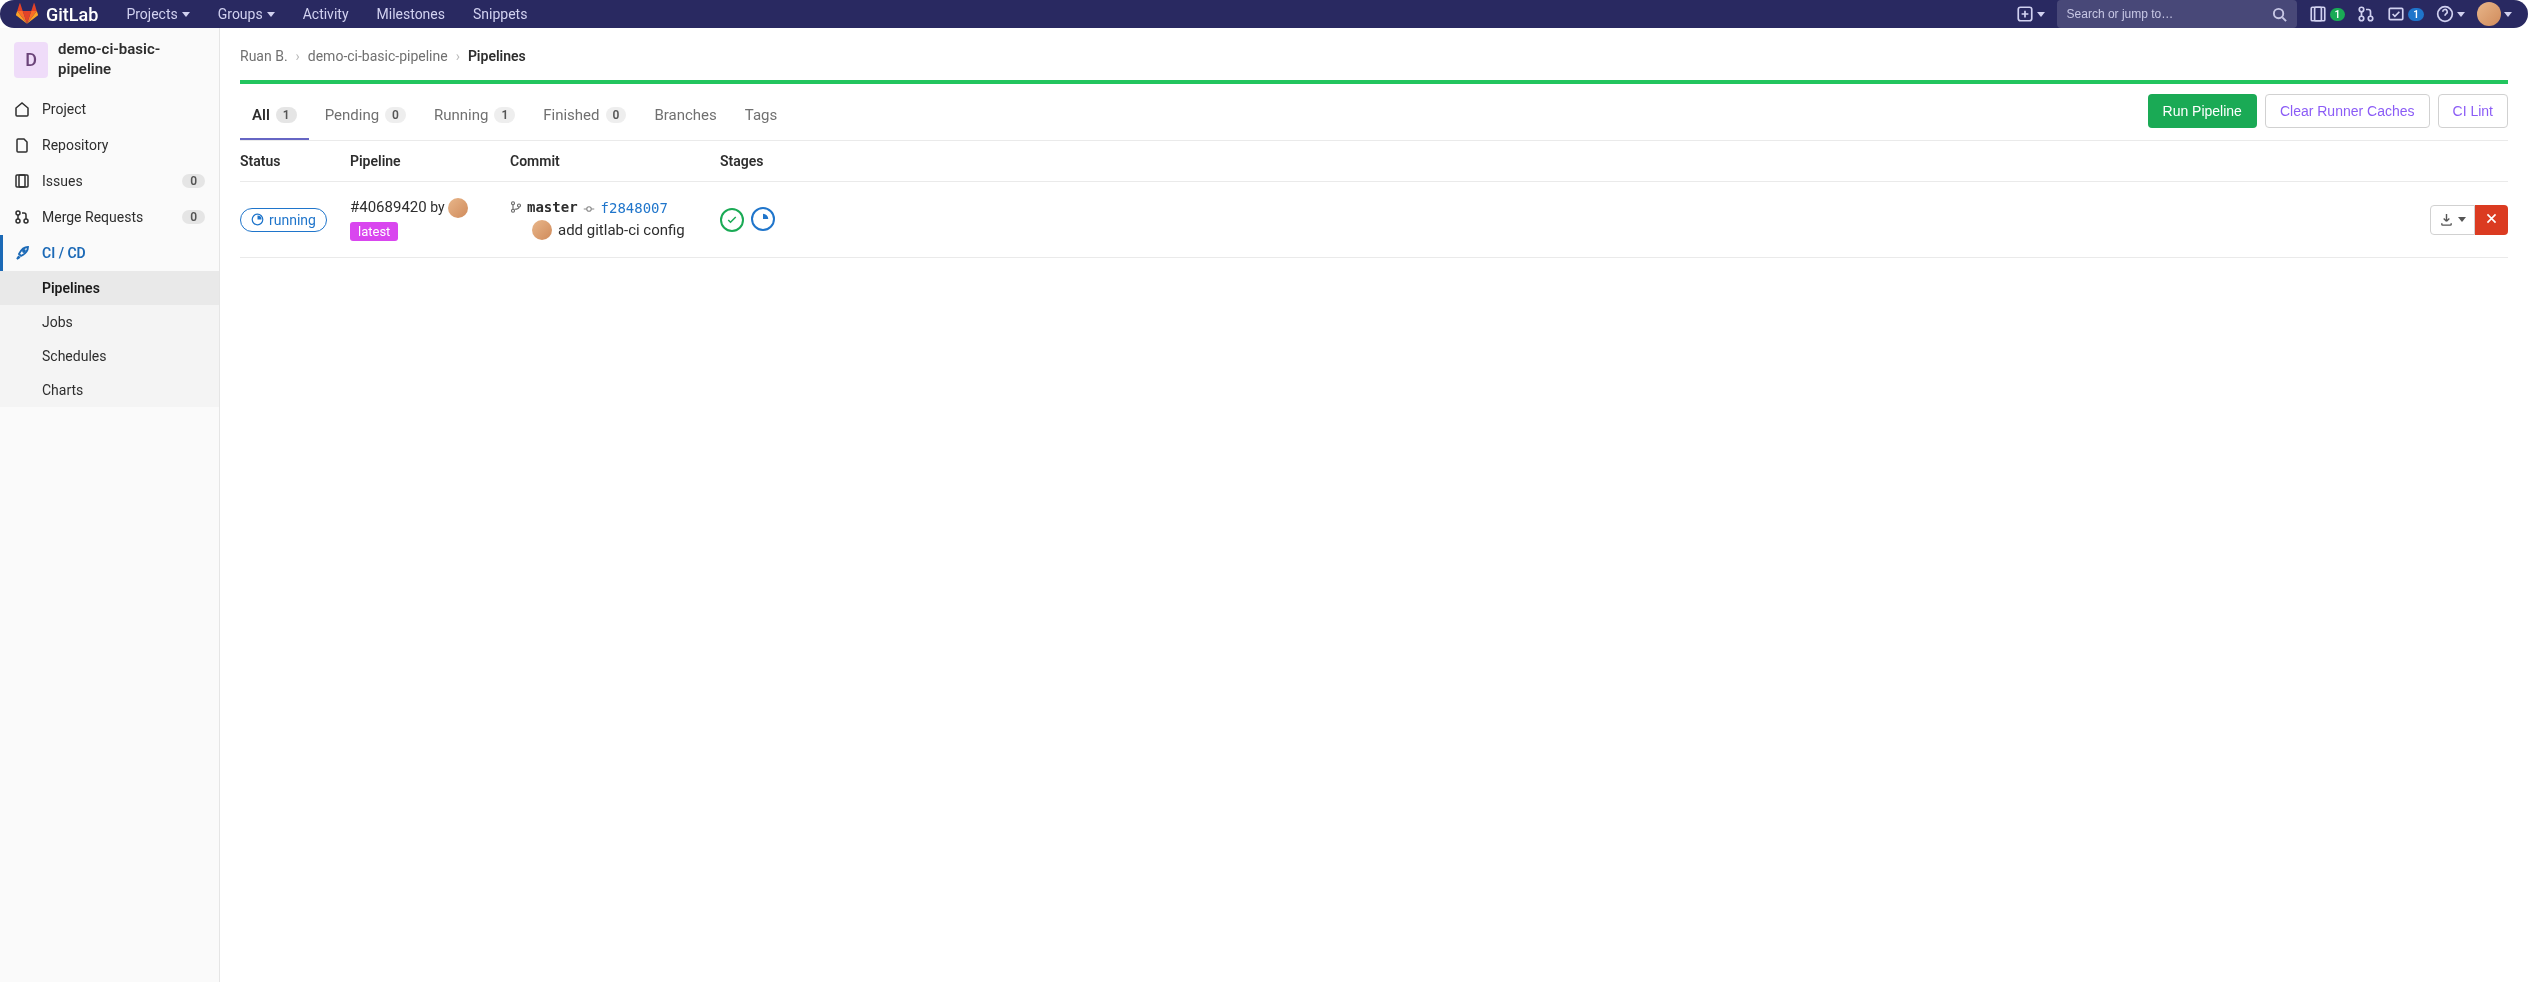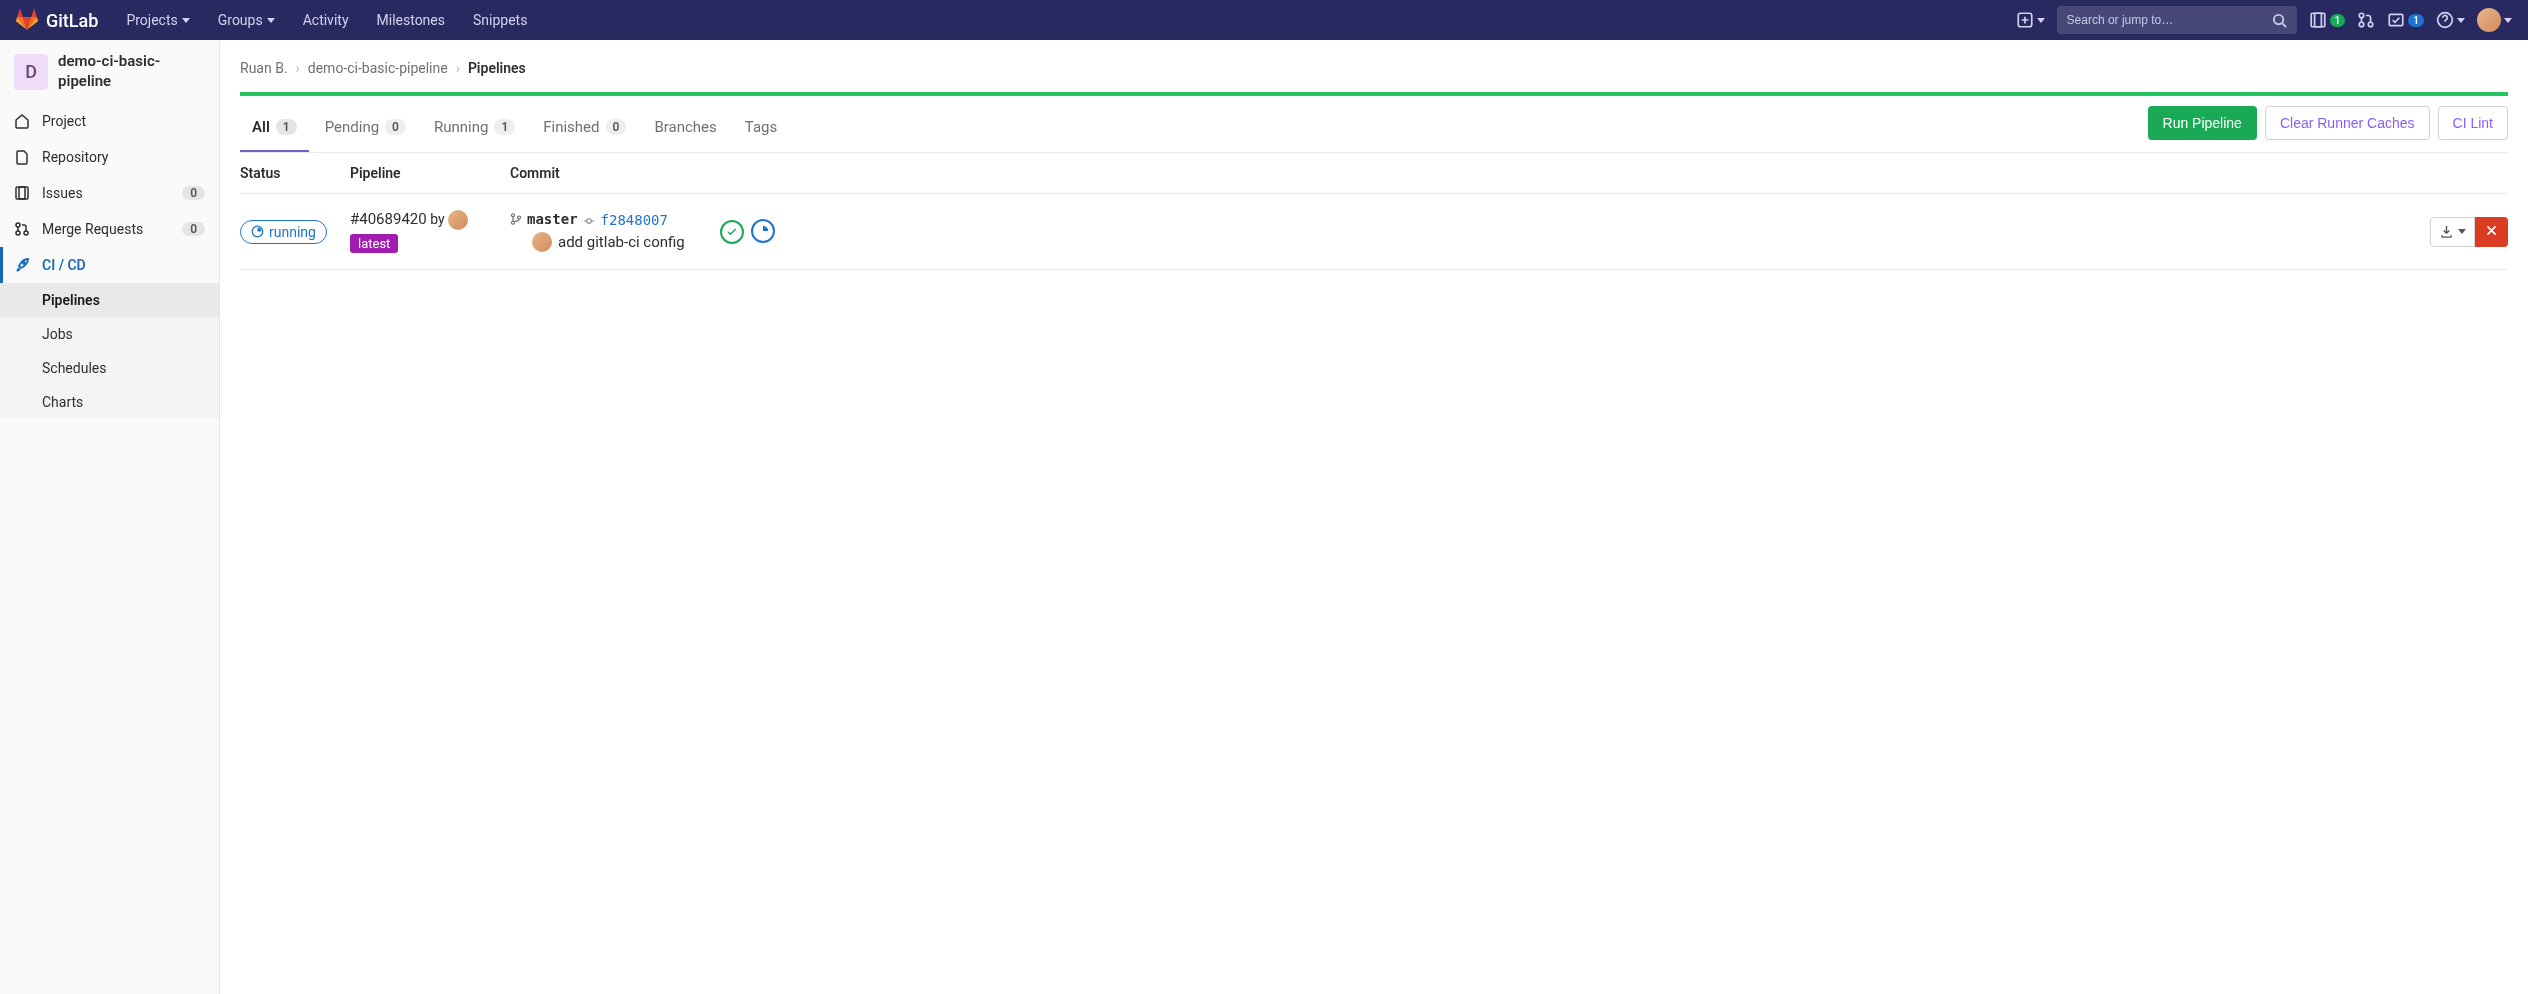--- a/index.html
+++ b/index.html
@@ -1,19 +1,19 @@
 <!DOCTYPE html>
 <html><head>
 <meta charset="utf-8">
 <style>
 * { box-sizing: border-box; margin: 0; padding: 0; }
 body { font-family: -apple-system, BlinkMacSystemFont, "Segoe UI", Roboto, sans-serif; font-size: 14px; color: #2e2e2e; }
 
 
-.navbar { background: #292961; height: 40px; display: flex; align-items: center; padding: 0 16px; color: #fff; }
+.navbar { background: #292961; height: 28px; display: flex; align-items: center; padding: 0 16px; color: #fff; border-radius: 14px; }
 .navbar-left { display: flex; align-items: center; gap: 4px; }
 .logo { display: flex; align-items: center; gap: 8px; margin-right: 12px; }
 .logo-text { font-size: 18px; font-weight: 500; color: #fff; }
 .nav-link { color: #d1d1f0; padding: 10px 12px; font-size: 14px; cursor: pointer; display: flex; align-items: center; gap: 4px; }
 .caret-down { width: 0; height: 0; border-left: 4px solid transparent; border-right: 4px solid transparent; border-top: 5px solid currentColor; display: inline-block; }
 .navbar-right { margin-left: auto; display: flex; align-items: center; gap: 12px; }
 .search-box { background: rgba(255,255,255,0.15); border-radius: 4px; height: 28px; width: 240px; display: flex; align-items: center; padding: 0 10px; }
 .search-input { background: transparent; border: none; color: #d1d1f0; font-size: 12px; flex: 1; outline: none; }
 .search-input::placeholder { color: #c7c7e5; }
 .nav-icon { color: #d1d1f0; cursor: pointer; display: flex; align-items: center; gap: 3px; position: relative; }
@@ -64,21 +64,21 @@
 .col-status { width: 110px; }
 .col-pipeline { width: 160px; }
 .col-commit { width: 210px; }
 .col-stages { flex: 1; }
 .col-actions { width: 110px; display:flex; justify-content:flex-end; }
 
 .trow { display: flex; align-items: center; padding: 16px 0; border-bottom: 1px solid #eaeaea; }
 .status-badge { border: 1px solid #1f75cb; color: #1f75cb; border-radius: 14px; padding: 3px 10px; font-size: 14px; display: inline-flex; align-items: center; gap: 5px; }
 .pipeline-id { font-size: 15px; color: #2e2e2e; }
 .pipeline-by { color: #2e2e2e; }
-.tag-latest { background: #a21caf; color: #fff; border-radius: 3px; padding: 2px 8px; font-size: 13px; display: inline-block; margin-top: 4px; }
+.tag-latest { background: #d946ef; color: #fff; border-radius: 3px; padding: 2px 8px; font-size: 13px; display: inline-block; margin-top: 4px; }
 .commit-branch { font-family: ui-monospace, Menlo, monospace; font-weight: 700; font-size: 14px; color: #2e2e2e; display: inline-flex; align-items: center; gap: 5px; }
 .commit-sha { color: #1f75cb; font-family: ui-monospace, Menlo, monospace; font-size: 14px; }
 .commit-msg { font-size: 15px; color: #2e2e2e; margin-top: 4px; display: flex; align-items: center; gap: 6px; padding-left: 22px; }
 .mini-avatar { width: 20px; height: 20px; border-radius: 50%; background: linear-gradient(135deg,#e8b68a,#d08b5b); display: inline-block; vertical-align: middle; }
 .stage-icon { width: 24px; height: 24px; border-radius: 50%; border: 2px solid; display: inline-flex; align-items: center; justify-content: center; margin-right: 4px; }
 .stage-passed { border-color: #1aaa55; }
 .stage-running { border-color: #1f75cb; }
 .dropdown-btn { border: 1px solid #d1d1d1; border-radius: 4px 0 0 4px; padding: 6px 8px; background: #fff; display: inline-flex; align-items: center; gap: 4px; }
 .cancel-btn { background: #db3b21; color: #fff; border: none; border-radius: 0 4px 4px 0; padding: 7px 10px; }
 .btn-group { display: inline-flex; }
@@ -257,20 +257,21 @@
         <button class="btn btn-default">Clear Runner Caches</button>
         <button class="btn btn-default">CI Lint</button>
       </div>
     </div>
 
     <div class="pipeline-table">
       <div class="thead">
         <div class="col-status">Status</div>
         <div class="col-pipeline">Pipeline</div>
         <div class="col-commit">Commit</div>
+        <div class="col-stages">Stages</div>
         <div class="col-actions"></div>
       </div>
 
       <div class="trow">
         <div class="col-status">
           <span class="status-badge">
             <svg width="13" height="13" viewBox="0 0 16 16">
                 <circle cx="8" cy="8" r="6.5" fill="none" stroke="#1f75cb" stroke-width="1.5"></circle>
                 <path d="M8 8V3a5 5 0 015 5z" fill="#1f75cb"></path>
               </svg>

